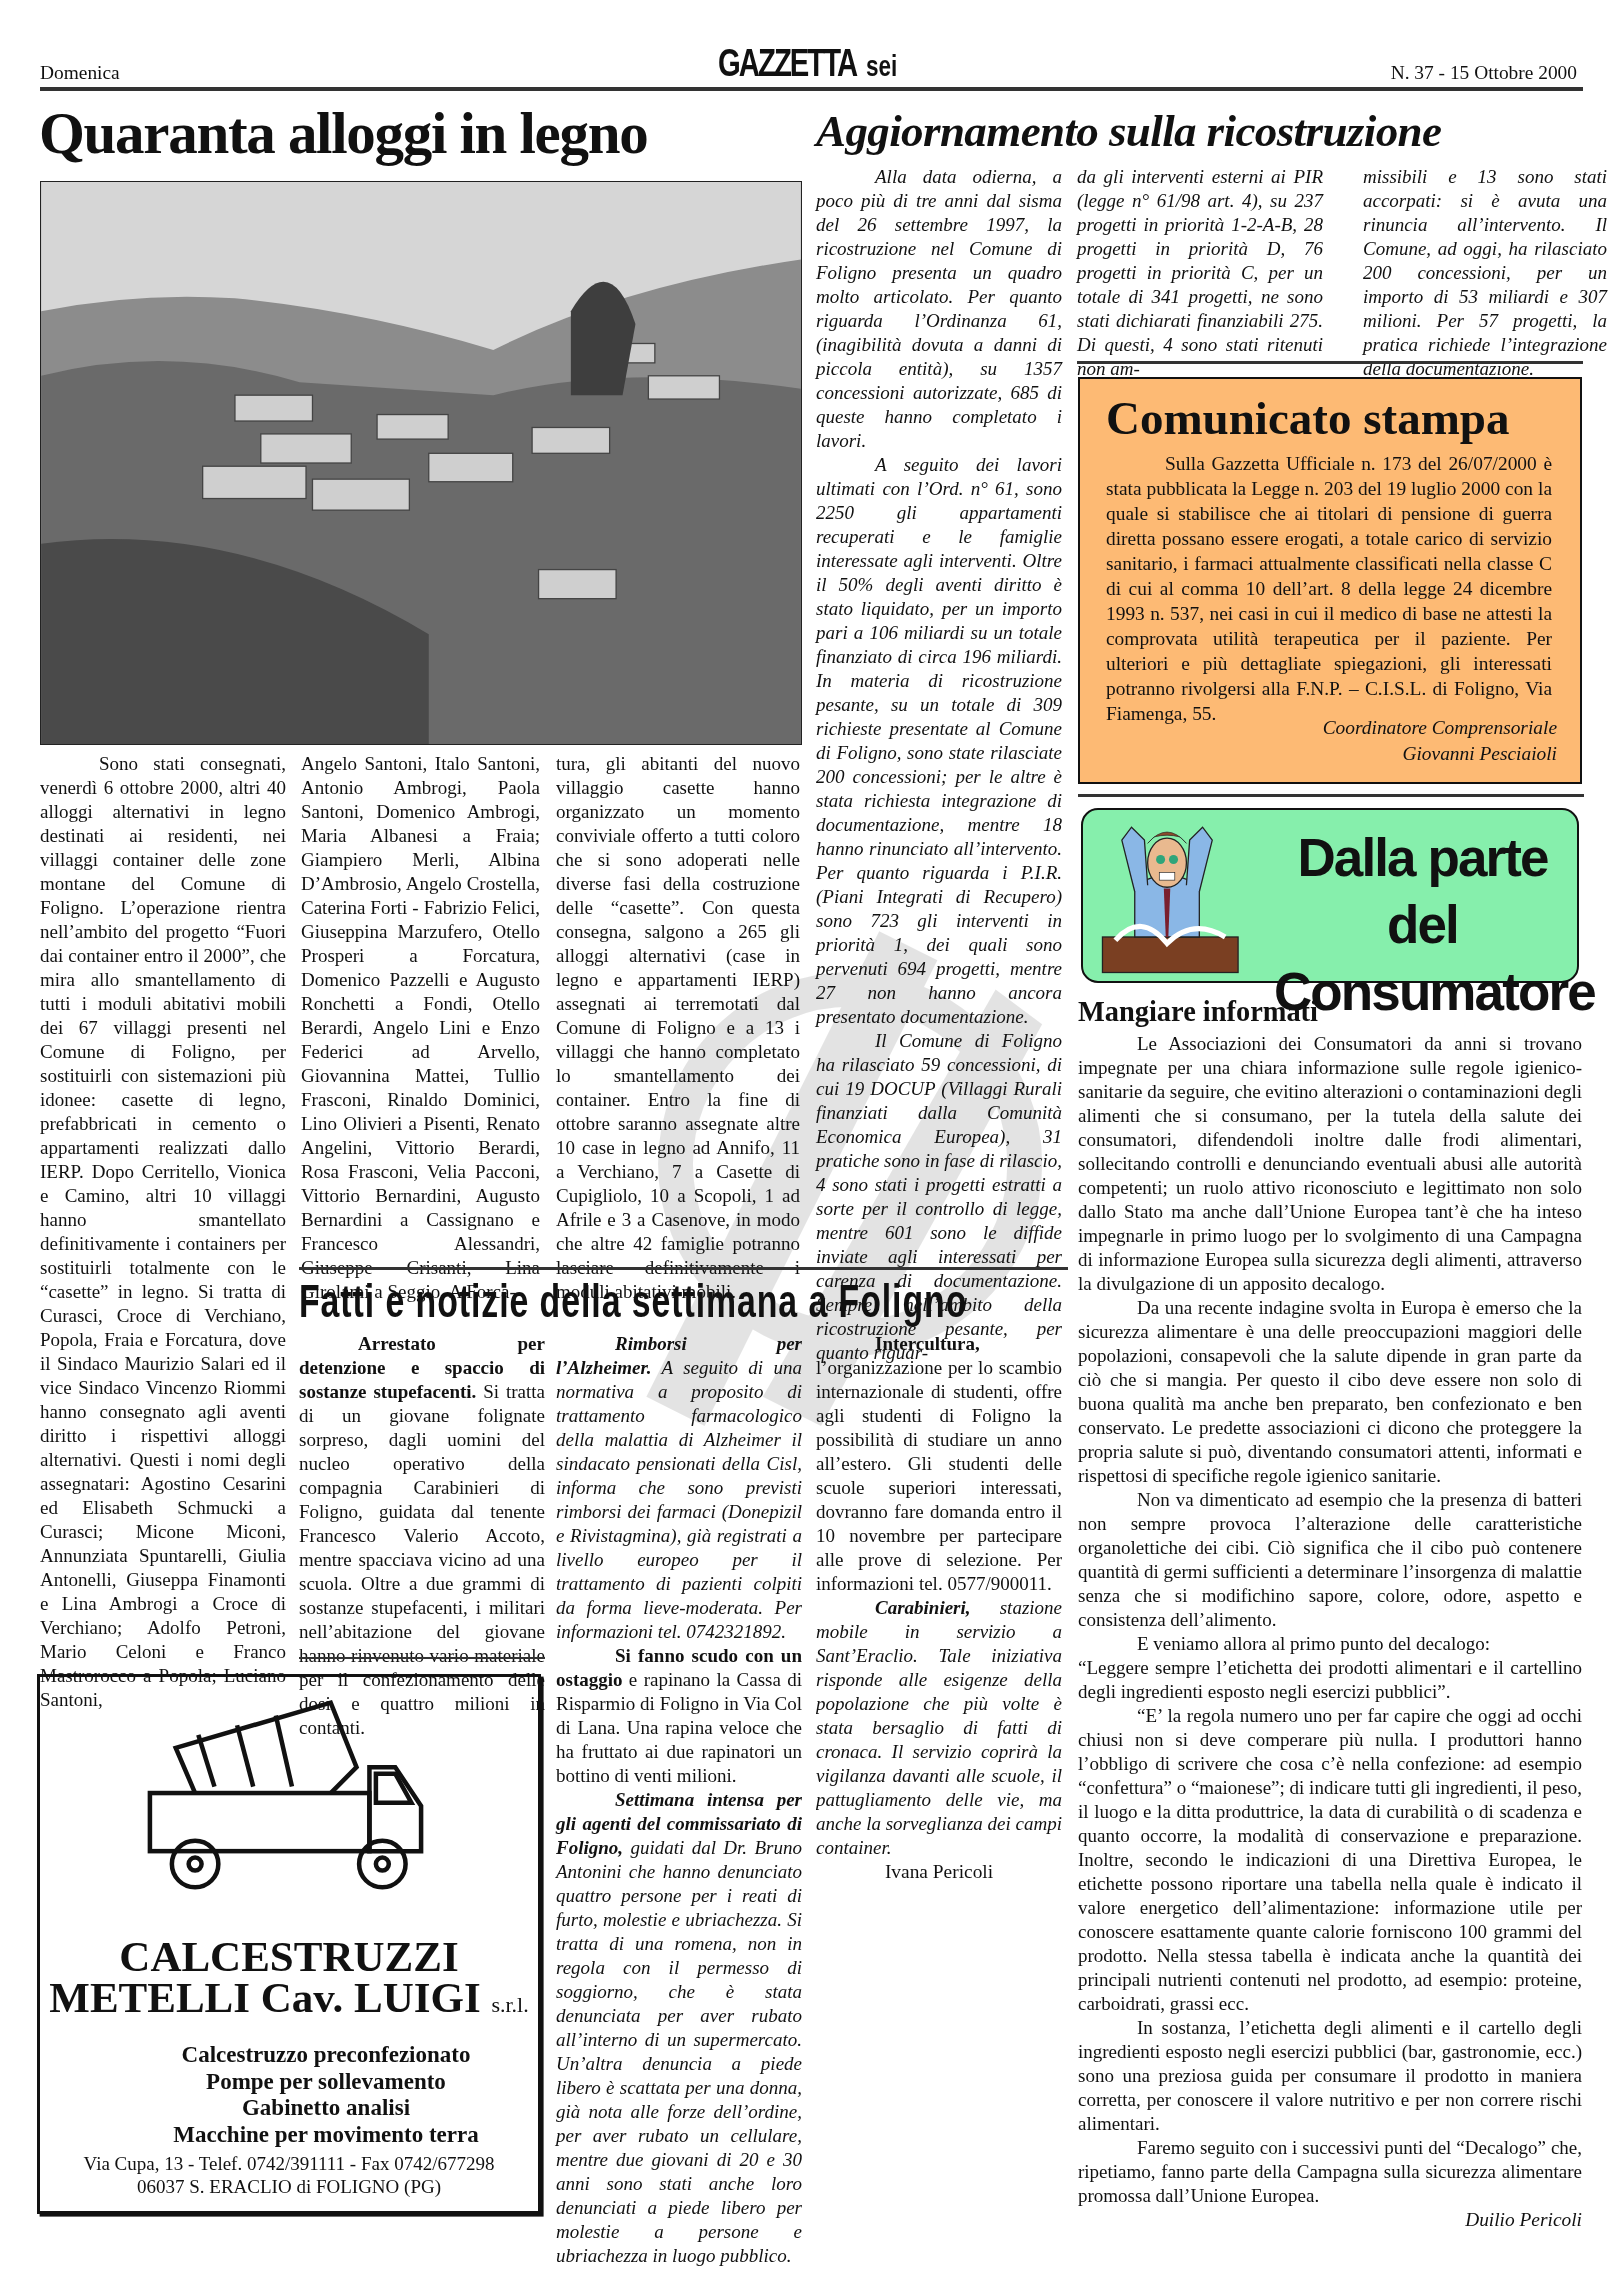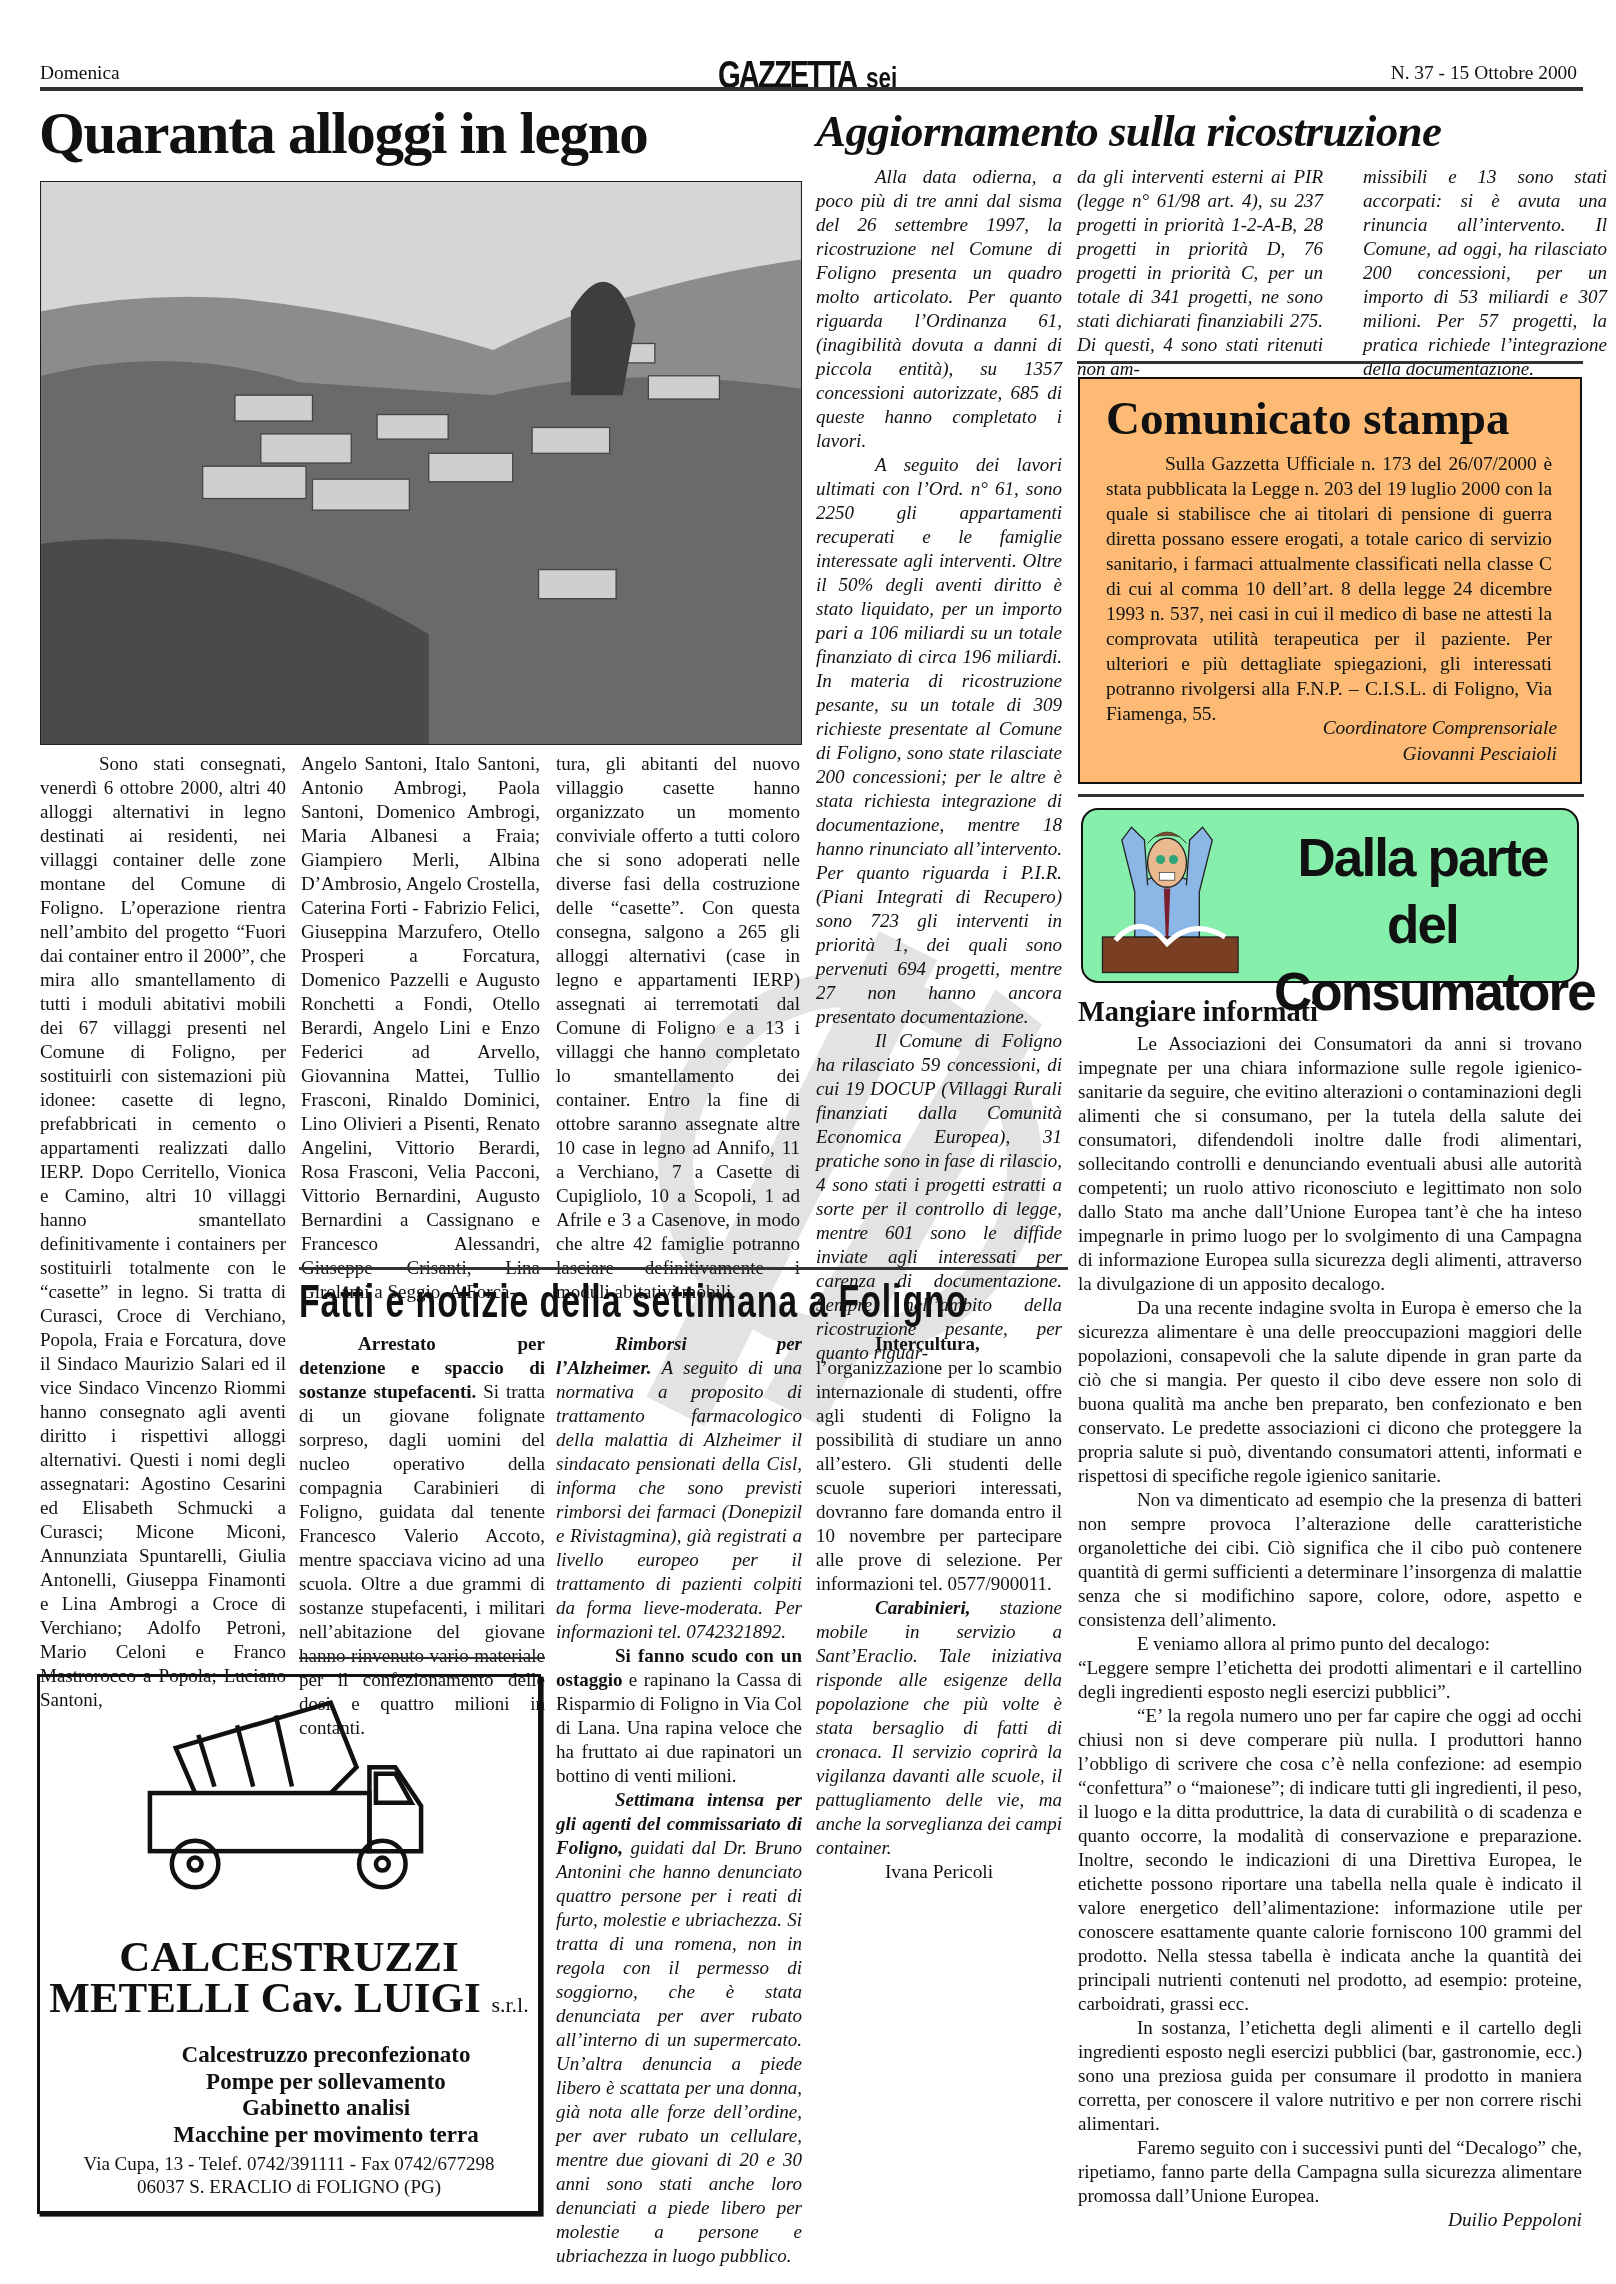--- a/index.html
+++ b/index.html
@@ -16,21 +16,21 @@
   .thinrule { background:#333; height:1.9px; }
   .cond { transform-origin:left top; display:inline-block; white-space:nowrap; }
   .watermark { position:absolute; left:530px; top:873px; width:582px; height:582px; opacity:0.13; }
   .photo { background:linear-gradient(180deg,#cfcfcf 0%,#8a8a8a 25%,#6d6d6d 45%,#9a9a9a 60%,#5a5a5a 80%,#454545 100%); border:1.3px solid #222; overflow:hidden; }
   .box { border:2.6px solid #111; box-sizing:border-box; }
 </style>
 </head>
 <body>
 
 <div class="abs hdr-left" style="left:40px;">Domenica</div>
-<div class="abs" style="left:718px; top:41px; font-family:'Liberation Sans',sans-serif; font-weight:bold;margin-top:12px;">
+<div class="abs" style="left:718px; top:41px; font-family:'Liberation Sans',sans-serif; font-weight:bold;">
   <span class="cond" style="font-size:39px; letter-spacing:-2.6px; transform:scaleX(0.75);">GAZZETTA</span><span class="cond" style="font-size:30px; margin-left:-36px; transform:scaleX(0.75);">sei</span>
 </div>
 <div class="abs hdr-right" style="right:39px;">N. 37 - 15 Ottobre 2000</div>
 <div class="abs rule" style="left:40px; top:87px; width:1543px; height:3.9px;"></div>
 
 <svg class="watermark" viewBox="0 0 100 100">
   <path d="M20 90 L60 10 L70 15 L30 95 Z" fill="#333"></path>
   <path d="M40 90 L80 20 L88 26 L50 95 Z" fill="#333"></path>
   <circle cx="55" cy="50" r="30" fill="none" stroke="#333" stroke-width="6"></circle>
 </svg>
@@ -119,21 +119,21 @@
 <div class="abs b" style="left:1078px; top:994px; font-size:28.4px; line-height:36px;">Mangiare informati</div>
 <div class="abs txt" style="left:1078px; top:1032px; width:504px; font-size:19px; line-height:24px;">
   <p>Le Associazioni dei Consumatori da anni si trovano impegnate per una chiara informazione sulle regole igienico-sanitarie da seguire, che evitino alterazioni o contaminazioni degli alimenti che si consumano, per la tutela della salute dei consumatori, difendendoli inoltre dalle frodi alimentari, sollecitando controlli e denunciando eventuali abusi alle autorità competenti; un ruolo attivo riconosciuto e legittimato non solo dallo Stato ma anche dall’Unione Europea tant’è che ha inteso impegnarle in primo luogo per lo svolgimento di una Campagna di informazione Europea sulla sicurezza degli alimenti, attraverso la divulgazione di un apposito decalogo.</p>
   <p>Da una recente indagine svolta in Europa è emerso che la sicurezza alimentare è una delle preoccupazioni maggiori delle popolazioni, consapevoli che la salute dipende in gran parte da ciò che si mangia. Per questo il cibo deve essere non solo di buona qualità ma anche ben preparato, ben confezionato e ben conservato. Le predette associazioni ci dicono che proteggere la propria salute si può, diventando consumatori attenti, informati e rispettosi di specifiche regole igienico sanitarie.</p>
   <p>Non va dimenticato ad esempio che la presenza di batteri non sempre provoca l’alterazione delle caratteristiche organolettiche dei cibi. Ciò significa che il cibo può contenere quantità di germi sufficienti a determinare l’insorgenza di malattie senza che si modifichino sapore, colore, odore, aspetto e consistenza dell’alimento.</p>
   <p>E veniamo allora al primo punto del decalogo:</p>
   <p class="noind">“Leggere sempre l’etichetta dei prodotti alimentari e il cartellino degli ingredienti esposto negli esercizi pubblici”.</p>
   <p>“E’ la regola numero uno per far capire che oggi ad occhi chiusi non si deve comperare più nulla. I produttori hanno l’obbligo di scrivere che cosa c’è nella confezione: ad esempio “confettura” o “maionese”; di indicare tutti gli ingredienti, il peso, il luogo e la ditta produttrice, la data di curabilità o di scadenza e quanto occorre, la modalità di conservazione e preparazione. Inoltre, secondo le indicazioni di una Direttiva Europea, le etichette possono riportare una tabella nella quale è indicato il valore energetico dell’alimentazione: informazione utile per conoscere esattamente quante calorie forniscono 100 grammi del prodotto. Nella stessa tabella è indicata anche la quantità dei principali nutrienti contenuti nel prodotto, ad esempio: proteine, carboidrati, grassi ecc.</p>
   <p>In sostanza, l’etichetta degli alimenti e il cartello degli ingredienti esposto negli esercizi pubblici (bar, gastronomie, ecc.) sono una preziosa guida per consumare il prodotto in maniera corretta, per conoscere il valore nutritivo e per non correre rischi alimentari.</p>
   <p>Faremo seguito con i successivi punti del “Decalogo” che, ripetiamo, fanno parte della Campagna sulla sicurezza alimentare promossa dall’Unione Europea.</p>
-  <div class="it" style="text-align:right; font-size:19.4px;">Duilio Peppoloni</div>
+  <div class="it" style="text-align:right; font-size:19.4px;">Duilio Pericoli</div>
 </div>
 
 <div class="abs rule" style="left:299px; top:1267px; width:769px; height:2.6px;"></div>
 <div class="abs b" style="left:299px; top:1275px; font-family:'Liberation Sans',sans-serif;">
   <span class="cond" style="font-size:47px; line-height:52px; letter-spacing:1.3px; transform:scaleX(0.72);">Fatti e notizie della settimana a Foligno</span>
 </div>
 
 <div class="abs txt" style="left:299px; top:1332px; width:246px;">
   <p><b>Arrestato per detenzione e spaccio di sostanze stupefacenti.</b><span> Si tratta di un giovane folignate sorpreso, dagli uomini del nucleo operativo della compagnia Carabinieri di Foligno, guidata dal tenente Francesco Valerio Accoto, mentre spacciava vicino ad una scuola. Oltre a due grammi di sostanze stupefacenti, i militari nell’abitazione del giovane hanno rinvenuto vario materiale per il confezionamento delle dosi e quattro milioni in contanti.</span></p>
 </div>

